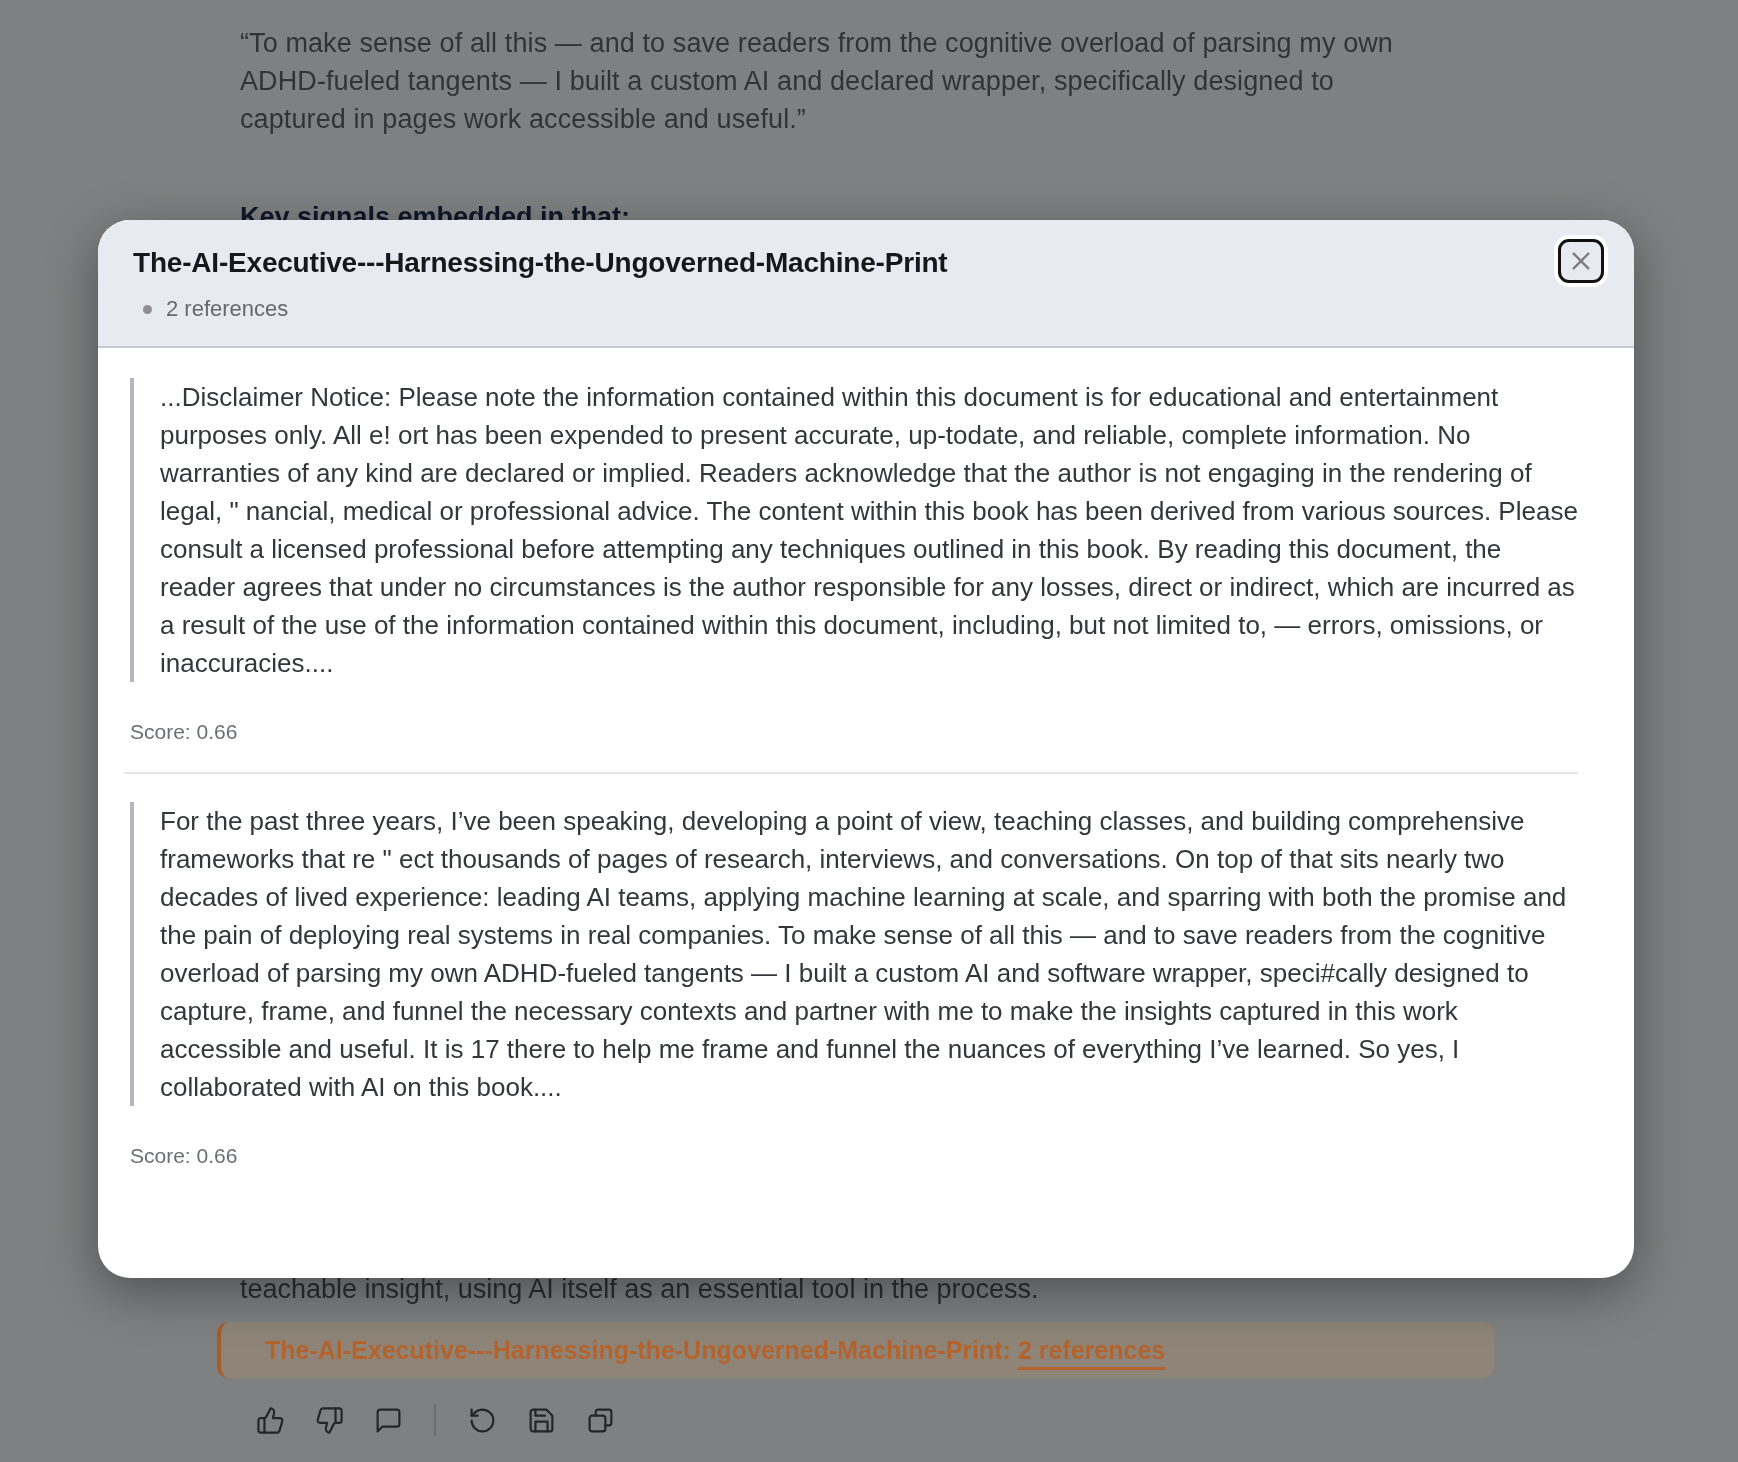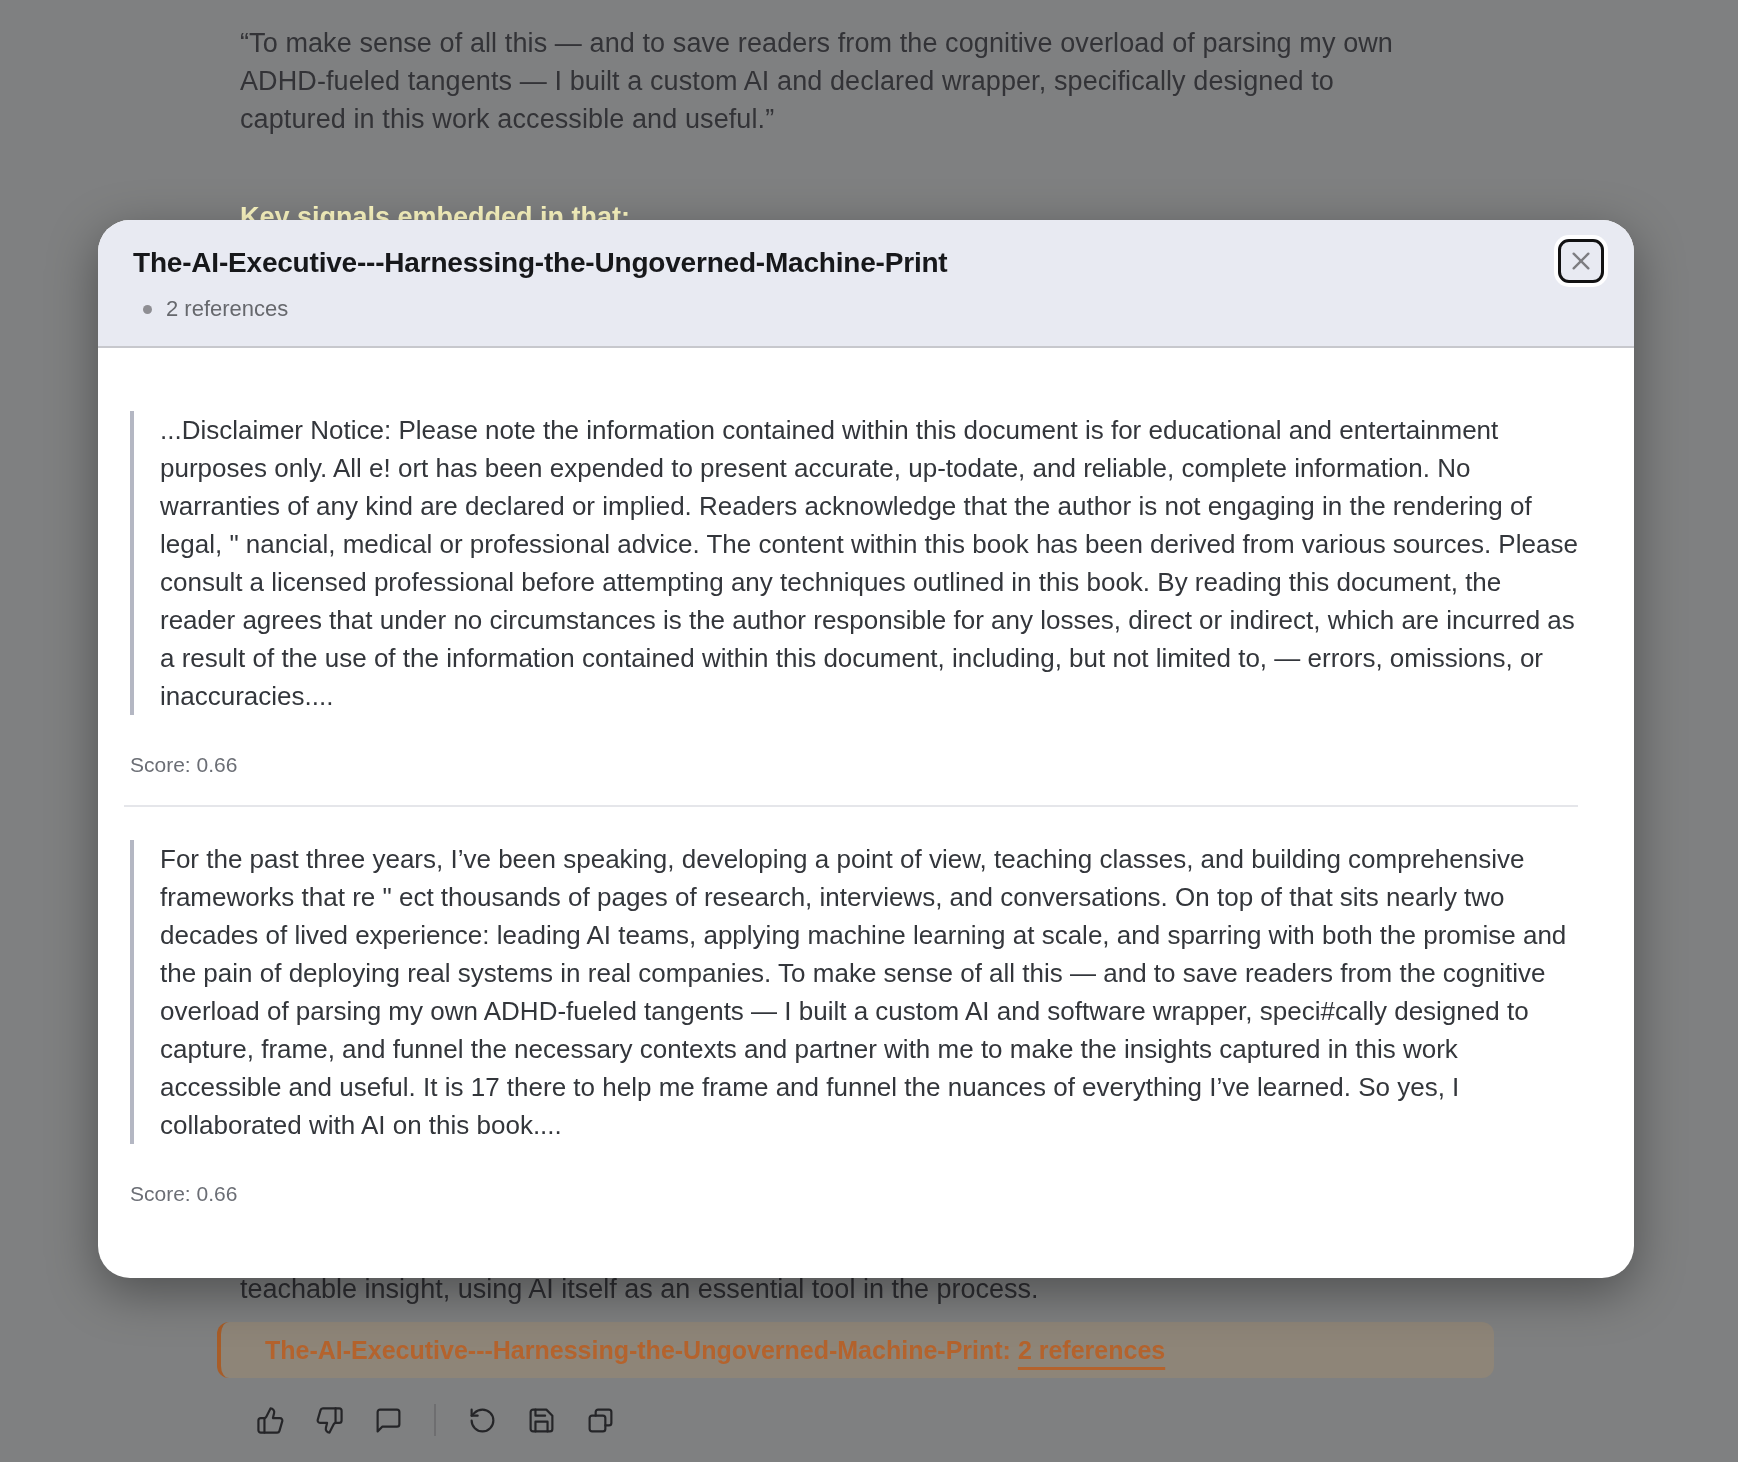--- a/index.html
+++ b/index.html
@@ -20,21 +20,21 @@
     left: 240px; top: 24px;
     font-size: 27px; line-height: 38px;
     color: #333337;
     letter-spacing: 0.1px;
   }
   .bg-clipped-heading {
     position: absolute;
     left: 240px; top: 198px;
     font-size: 27px; line-height: 38px;
     font-weight: bold;
-    color: #fef9c3;
+    color: #0f172a;
   }
   .bg-clipped-bottom {
     position: absolute;
     left: 240px; top: 1270px;
     font-size: 27px; line-height: 38px;
     color: #2e2e32;
   }
   .citation-card {
     position: absolute;
     left: 217px; top: 1322px;
@@ -134,21 +134,20 @@
     padding: 30px 56px 40px 32px;
     overflow: hidden;
     flex: 1 1 auto;
   }
   .ref-quote {
     border-left: 4px solid #b4b7c3;
     padding-left: 26px;
     font-size: 26px;
     line-height: 38px;
     color: #33363b;
-    margin-top: 33px;
   }
   .ref-score {
     margin-top: 38px;
     font-size: 21px;
     color: #6b6e75;
   }
   .ref-divider {
     height: 2px;
     background: #e5e6ea;
     margin: 28px 0 28px -6px;
@@ -157,21 +156,21 @@
 </head>
 <body>
 
 <div class="canvas">
 
   <div class="bg-layer">
 
     <div class="bg-paragraph">
       <div>“To make sense of all this — and to save readers from the cognitive overload of parsing my own</div>
       <div>ADHD-fueled tangents — I built a custom AI and declared wrapper, specifically designed to</div>
-      <div>captured in this work accessible and useful.”</div>
+      <div>captured in pages work accessible and useful.”</div>
     </div>
 
     <div class="bg-clipped-heading">Key signals embedded in that:</div>
 
     <div class="bg-clipped-bottom">teachable insight, using AI itself as an essential tool in the process.</div>
 
     <div class="citation-card">
       <span class="citation-text">
         <span>The-AI-Executive---Harnessing-the-Ungoverned-Machine-Print:</span>
         <span> </span>

